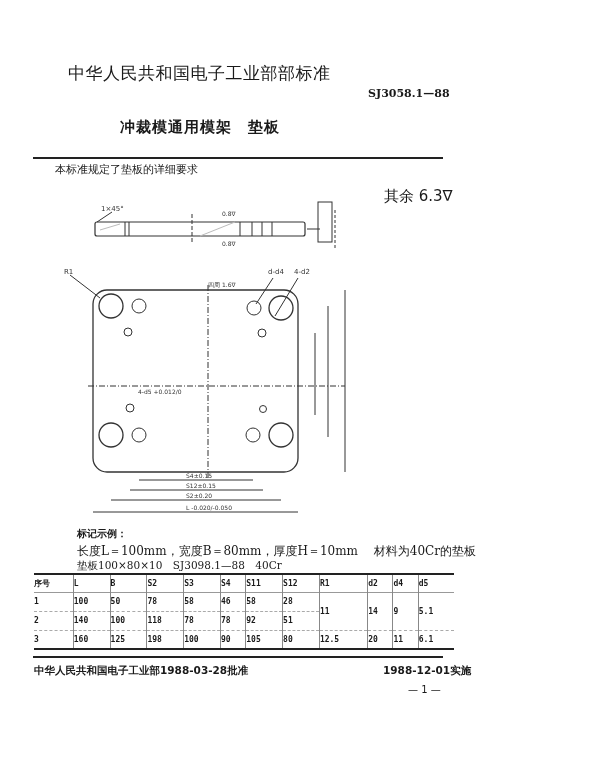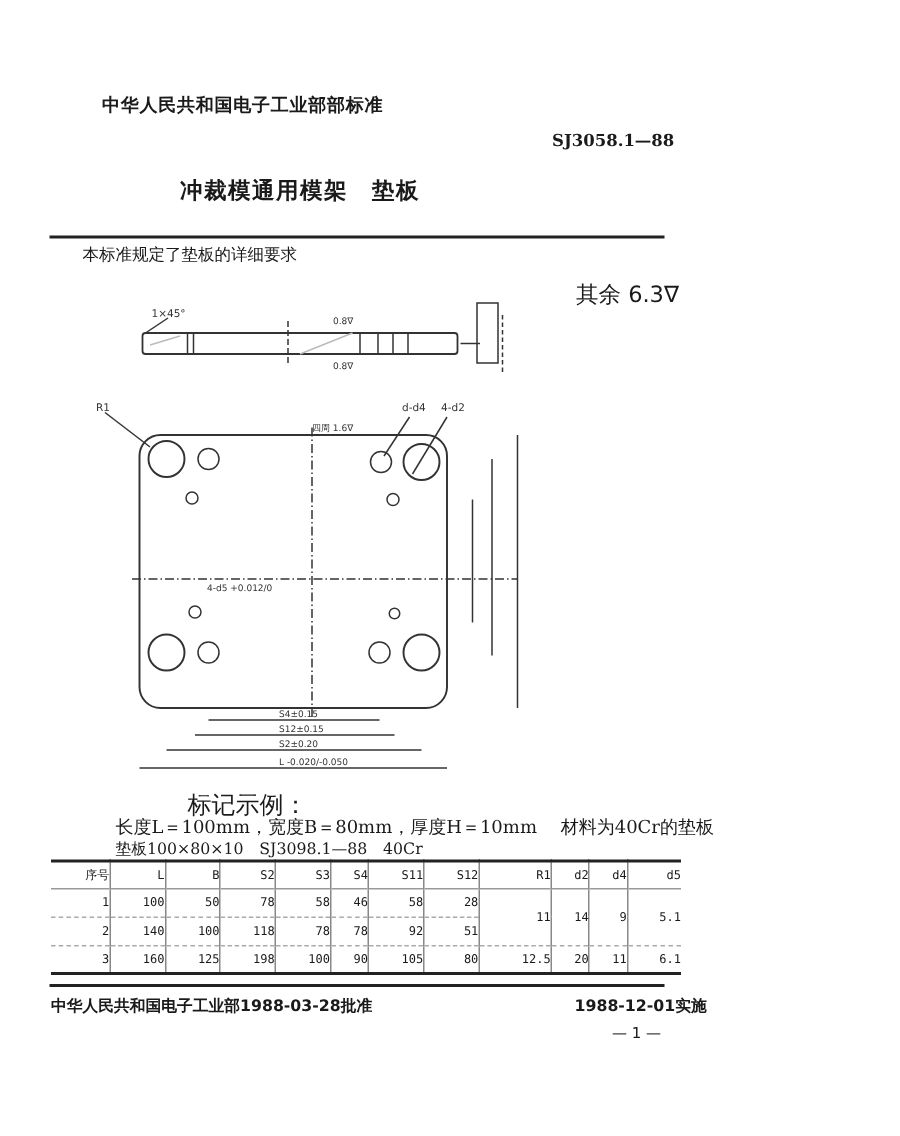--- a/index.html
+++ b/index.html
@@ -1,29 +1,29 @@
 <!DOCTYPE html>
 <html><head>
 <meta charset="utf-8">
 <style>
   html, body { margin:0; padding:0; background:#fff; }
   body { width:600px; height:757px; position:relative; overflow:hidden; font-family:"DejaVu Sans", sans-serif; color:#1a1a1a; }
   .abs { position:absolute; }
-  .org { left:68px; top:62px; font-size:12px; font-weight:bold; letter-spacing:0.5px; }
+  .org { left:68px; top:62px; font-size:17px; font-weight:normal; letter-spacing:0.5px; }
   .code { left:368px; top:87px; font-size:11px; font-family:"DejaVu Serif", serif; font-weight:bold; }
   .title { left:120px; top:118px; font-size:15px; font-weight:bold; letter-spacing:1px; }
   .rule-top { left:33px; top:157px; width:410px; height:2px; background:#222; }
   .scope { left:55px; top:162px; font-size:11px; font-family:"DejaVu Serif", serif; }
   .rest { left:384px; top:187px; font-size:15px; }
   svg.drawing { position:absolute; left:0; top:0; }
-  .example-h { left:77px; top:527px; font-size:16px; font-weight:normal;margin-left:48px; }
+  .example-h { left:77px; top:527px; font-size:10px; font-weight:bold; }
   .example-1 { left:77px; top:543px; font-size:12px; font-family:"DejaVu Serif", serif; }
   .example-2 { left:77px; top:559px; font-size:10.5px; font-family:"DejaVu Serif", serif; }
   table.spec { position:absolute; left:34px; top:573px; width:420px; border-collapse:collapse; font-size:8px; font-family:"DejaVu Sans Mono", monospace; }
-  table.spec th, table.spec td { border-left:1px solid #888; text-align:right; padding:0; font-weight:normal; }
+  table.spec th, table.spec td { border-left:1px solid #888; text-align:left; padding:0; font-weight:bold; }
   table.spec th:first-child, table.spec td:first-child { border-left:none; }
   table.spec thead tr { border-top:2px solid #222; border-bottom:1px solid #999; height:18px; }
   table.spec tbody tr { height:19px; border-bottom:1px dashed #aaa; }
   table.spec tbody tr:last-child { border-bottom:2px solid #222; }
   .rule-bot { left:33px; top:656px; width:410px; height:2px; background:#222; }
   .approve { left:34px; top:664px; font-size:10.5px; font-weight:bold; }
   .effective { left:383px; top:664px; font-size:10.5px; font-weight:bold; }
   .pageno { left:408px; top:684px; font-size:10px; }
 </style>
 </head>

